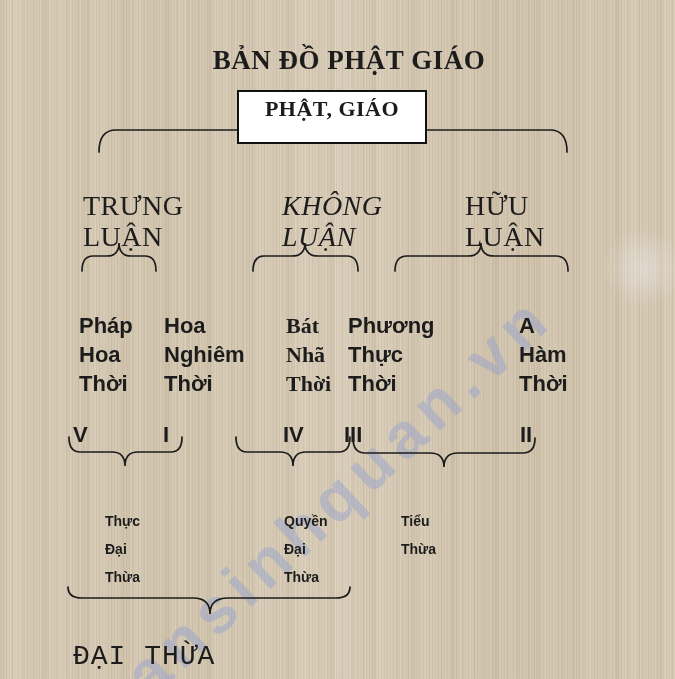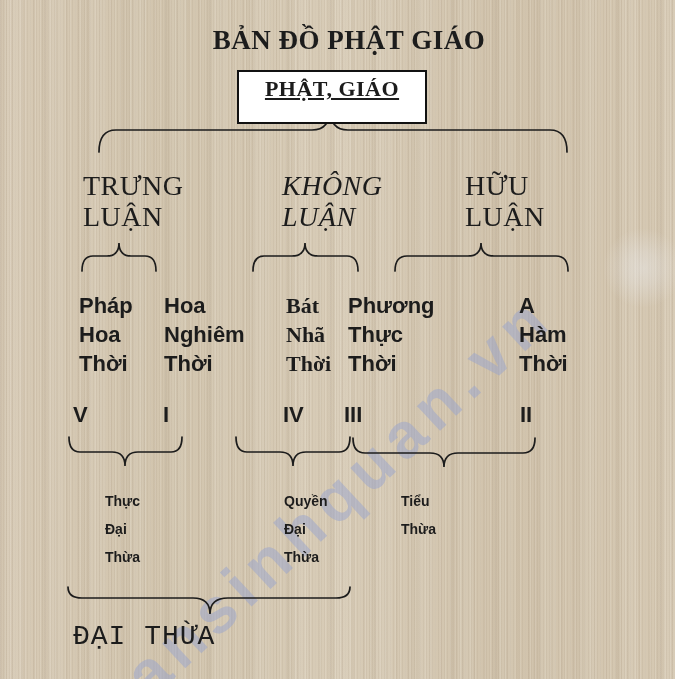--- a/index.html
+++ b/index.html
@@ -12,21 +12,21 @@
     background-image:
       radial-gradient(circle at 643px 268px, rgba(238,241,247,0.40) 0px, rgba(238,241,247,0.28) 16px, rgba(238,241,247,0) 40px),
       repeating-linear-gradient(90deg, rgba(125,105,80,0.08) 0 1px, rgba(0,0,0,0) 1px 3px),
       repeating-linear-gradient(90deg, rgba(255,255,255,0.10) 0 1px, rgba(0,0,0,0) 1px 5px),
       repeating-linear-gradient(90deg, rgba(120,95,70,0.05) 0 2px, rgba(0,0,0,0) 2px 11px),
       repeating-linear-gradient(90deg, rgba(110,90,65,0.04) 0 7px, rgba(255,255,255,0.05) 7px 23px, rgba(0,0,0,0) 23px 41px),
       linear-gradient(90deg,#d7cab5 0%,#d2c5ae 25%,#d8ccb7 50%,#d1c3ac 75%,#d6c9b3 100%);
     font-family:"Liberation Sans", sans-serif;
     color:#1c1c1c;
   }
-  .abs{position:absolute;}
+  .abs{position:absolute;margin-top:20px;}
   
   #watermark{
     position:absolute;
     left:54px; top:710px;
     transform:rotate(-43deg);
     transform-origin:0 0;
     font-family:"Liberation Sans", sans-serif;
     font-weight:bold;
     font-size:64px;
     letter-spacing:8px;
@@ -51,21 +51,20 @@
     width:190px; height:54px;
     box-sizing:border-box;
     background:#ffffff;
     border:2px solid #111111;
     text-align:center;
     line-height:34px;
     font-family:"Liberation Serif", serif;
     font-weight:bold;
     font-size:22px;
     letter-spacing:0.5px;
-    text-decoration:underline;
   }
   
   .branch{
     top:170px;
     font-family:"Liberation Serif", serif;
     font-size:28px;
     line-height:31px;
     letter-spacing:0.5px;
     white-space:nowrap;
   }

